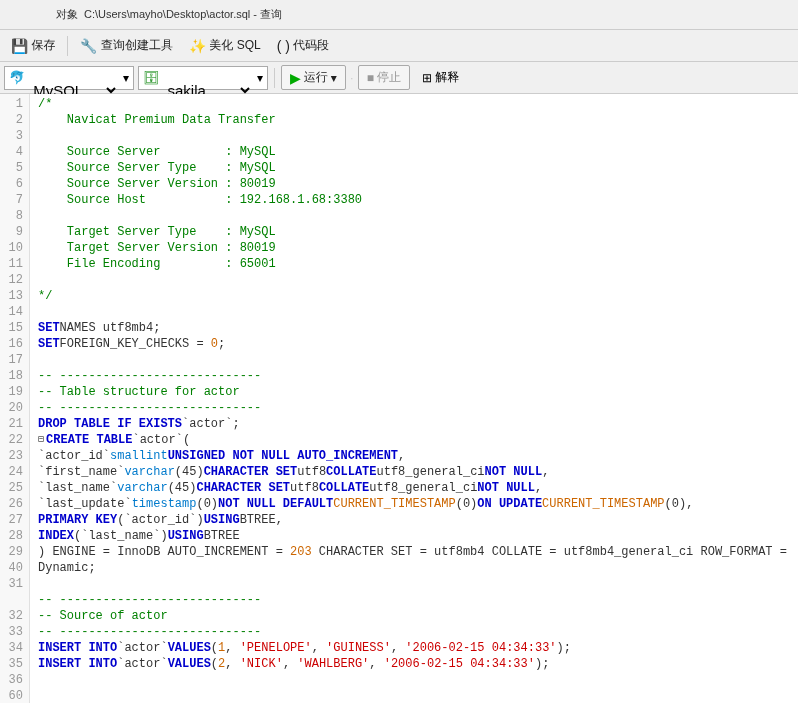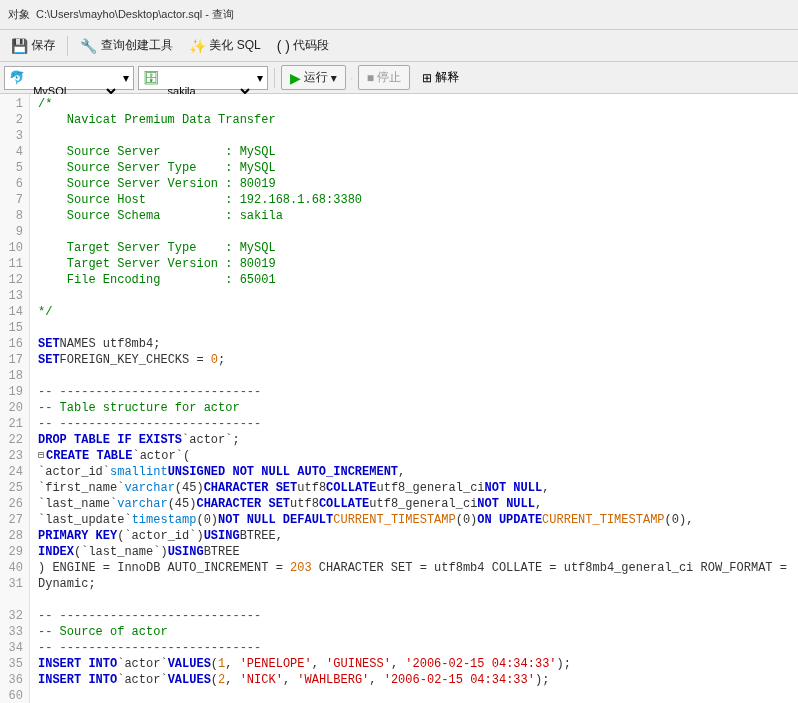--- a/index.html
+++ b/index.html
@@ -8,21 +8,21 @@
     
     .title-bar {
       background: #f0f0f0;
       height: 30px;
       display: flex;
       align-items: center;
       padding: 0 8px;
       border-bottom: 1px solid #ccc;
       font-size: 12px;
     }
-    .title-bar-left { display: flex; align-items: flex-end; gap: 6px; color: #333; }
+    .title-bar-left { display: flex; align-items: flex-end; gap: 6px; color: #333; margin-left: 48px; }
     .title-bar-left span { font-size: 11px; }
 
     
     .toolbar {
       background: #f0f0f0;
       height: 32px;
       display: flex;
       align-items: center;
       padding: 0 4px;
       border-bottom: 1px solid #ccc;
@@ -45,21 +45,21 @@
       align-items: center;
       padding: 0 4px;
       border-bottom: 1px solid #ccc;
       gap: 4px;
     }
     .db-select {
       height: 24px; border: 1px solid #aaa; background: #fff;
       font-size: 12px; padding: 0 4px; min-width: 130px; cursor: pointer;
       display: flex; align-items: center; gap: 4px;
     }
-    .db-select select { border: none; background: transparent; font-size: 11px; outline: none; flex: 1; margin-top: 26px; }
+    .db-select select { border: none; background: transparent; font-size: 15px; outline: none; flex: 1; margin-top: 26px; }
     .run-btn {
       display: flex; align-items: center; gap: 3px;
       padding: 3px 8px; border: 1px solid #aaa; background: #f5f5f5;
       font-size: 12px; cursor: pointer; color: #222; border-radius: 2px;
     }
     .run-btn .play-icon { color: #00aa00; font-size: 14px; }
     .stop-btn { color: #999; }
     .explain-btn { display: flex; align-items: center; gap: 3px; padding: 3px 8px; border: none; background: transparent; font-size: 12px; cursor: pointer; }
 
     
@@ -233,21 +233,20 @@
       <div class="line-num">60</div>
     </div>
   <div class="code-area" id="codeArea">
       <div class="code-line"><span class="c-comment">/*</span></div>
       <div class="code-line"><span class="c-comment">    Navicat Premium Data Transfer</span></div>
       <div class="code-line"></div>
       <div class="code-line"><span class="c-comment">    Source Server         : MySQL</span></div>
       <div class="code-line"><span class="c-comment">    Source Server Type    : MySQL</span></div>
       <div class="code-line"><span class="c-comment">    Source Server Version : 80019</span></div>
       <div class="code-line"><span class="c-comment">    Source Host           : 192.168.1.68:3380</span></div>
-      <div class="code-line"><span class="c-comment">    Source Schema         : sakila</span></div>
       <div class="code-line"></div>
       <div class="code-line"><span class="c-comment">    Target Server Type    : MySQL</span></div>
       <div class="code-line"><span class="c-comment">    Target Server Version : 80019</span></div>
       <div class="code-line"><span class="c-comment">    File Encoding         : 65001</span></div>
       <div class="code-line"></div>
       <div class="code-line"><span class="c-comment">*/</span></div>
       <div class="code-line"></div>
       <div class="code-line"><span class="c-keyword">SET</span> <span class="c-plain">NAMES utf8mb4;</span></div>
       <div class="code-line"><span class="c-keyword">SET</span> <span class="c-plain">FOREIGN_KEY_CHECKS = </span><span class="c-number">0</span><span class="c-plain">;</span></div>
       <div class="code-line"></div>

